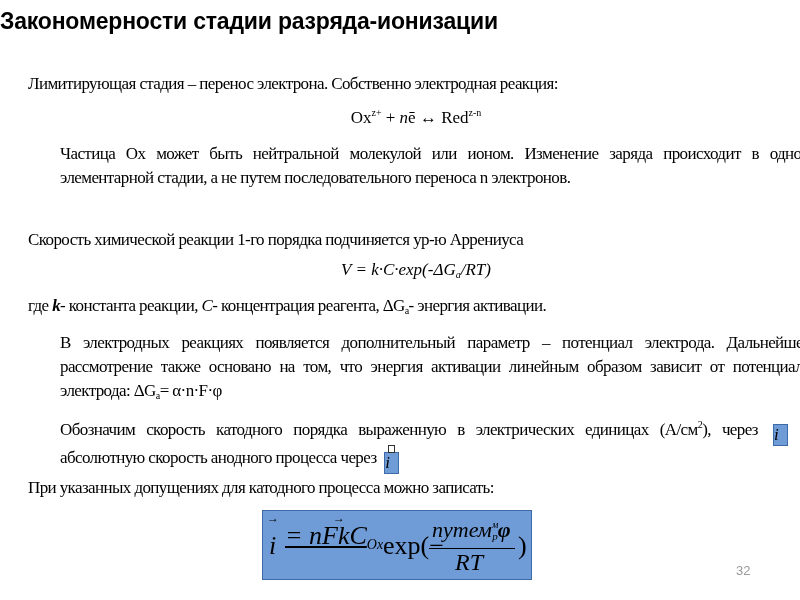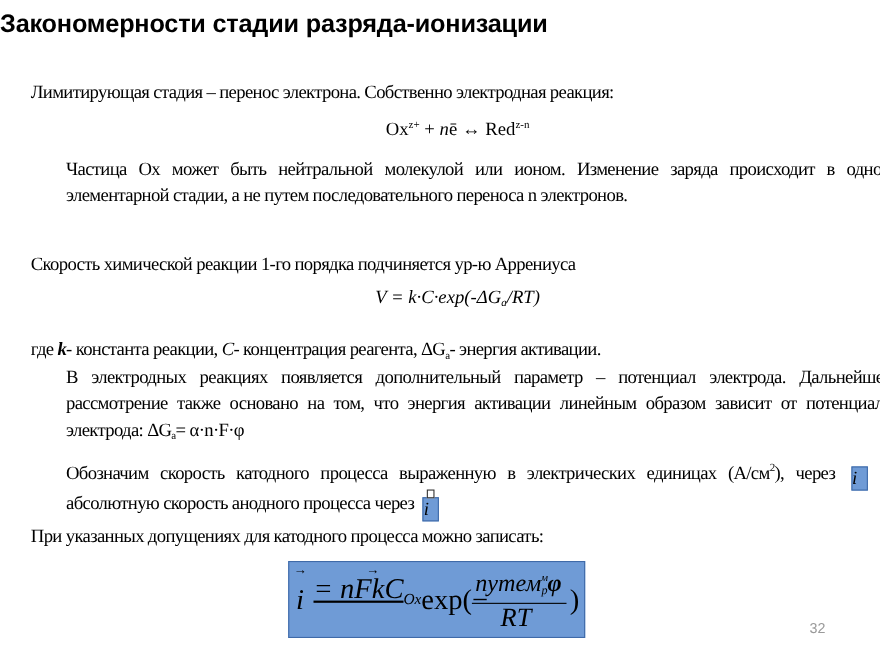--- a/index.html
+++ b/index.html
@@ -40,30 +40,30 @@
 </div>
 
 <div class="p just" style="top:142px;">Частица Ox может быть нейтральной молекулой или ионом. Изменение заряда происходит в одной элементарной стадии, а не путем последовательного переноса n электронов.</div>
 
 <div class="p" style="top:228px;">Скорость химической реакции 1-го порядка подчиняется ур-ю Аррениуса</div>
 
 <div class="center" style="top:258px; font-style:italic;">
   <span>V = k·C·exp(-ΔG</span><sub>a</sub><span>/RT)</span>
 </div>
 
-<div class="p" style="top:294px;margin-top:12px;">
+<div class="p" style="top:294px;">
   <span>где </span><b><i>k</i></b><span>- константа реакции, </span><i>C</i><span>- концентрация реагента, ΔG</span><sub>a</sub><span>- энергия активации.</span>
 </div>
 
 <div class="p just" style="top:331px;">
   <span>В электродных реакциях появляется дополнительный параметр – потенциал электрода. Дальнейшее рассмотрение также основано на том, что энергия активации линейным образом зависит от потенциала электрода: ΔG</span><sub>a</sub><span>= α·n·F·φ</span>
 </div>
 
 <div class="p just" style="top:418px;">
-  <span>Обозначим скорость катодного процесса  выраженную в электрических единицах (А/см</span><sup>2</sup><span>), через</span>
+  <span>Обозначим скорость катодного порядка  выраженную в электрических единицах (А/см</span><sup>2</sup><span>), через</span>
   <span class="ivar"><span>i</span></span><span> а абсолютную скорость анодного процесса через</span>
   <span class="ivar"><span class="cap"></span><span>i</span></span>
 </div>
 
 <div class="p" style="top:476px;">При указанных допущениях для катодного процесса можно записать:</div>
 
 <div class="formula-box">
   <span class="arrow" style="left:4px; top:0px;">→</span>
   <span class="arrow" style="left:70px; top:0px;">→</span>
   <span class="fx" style="left:6px; top:20px;">i</span>

